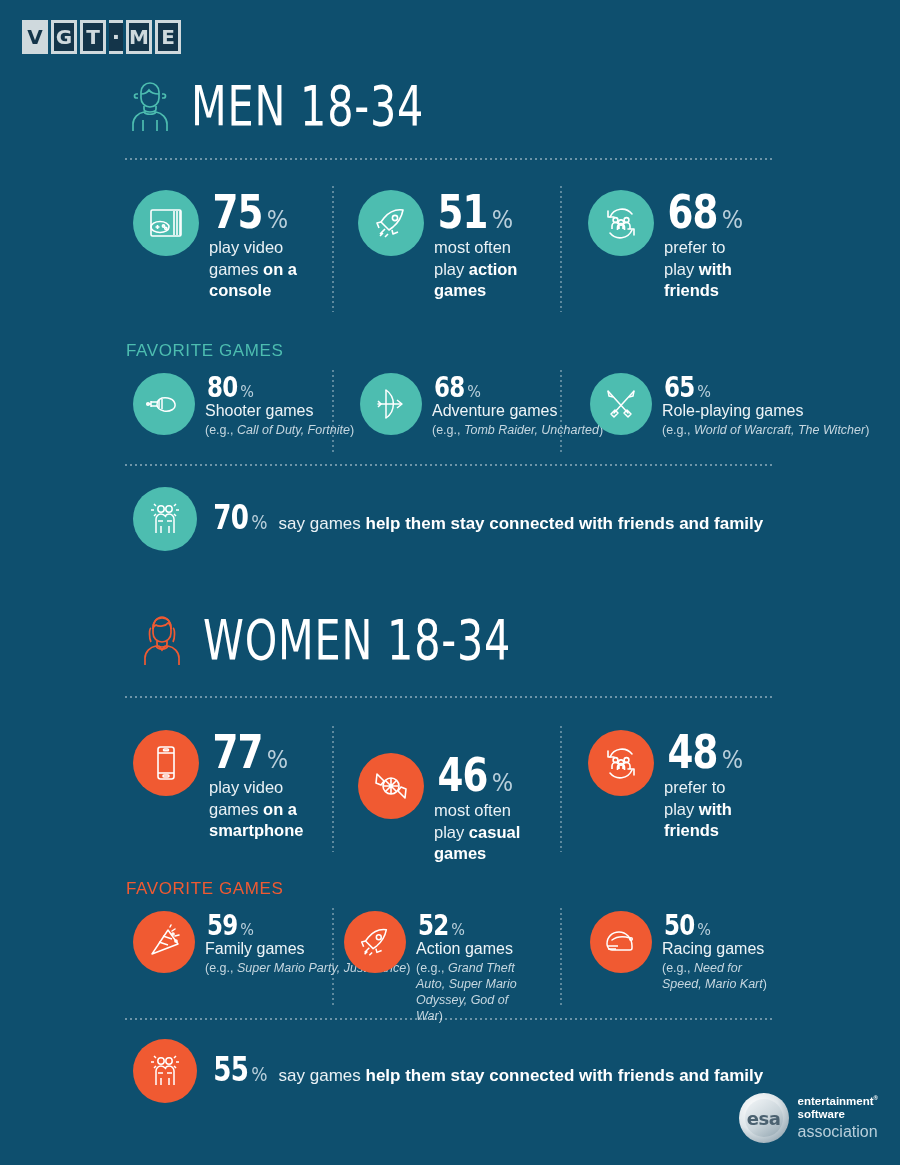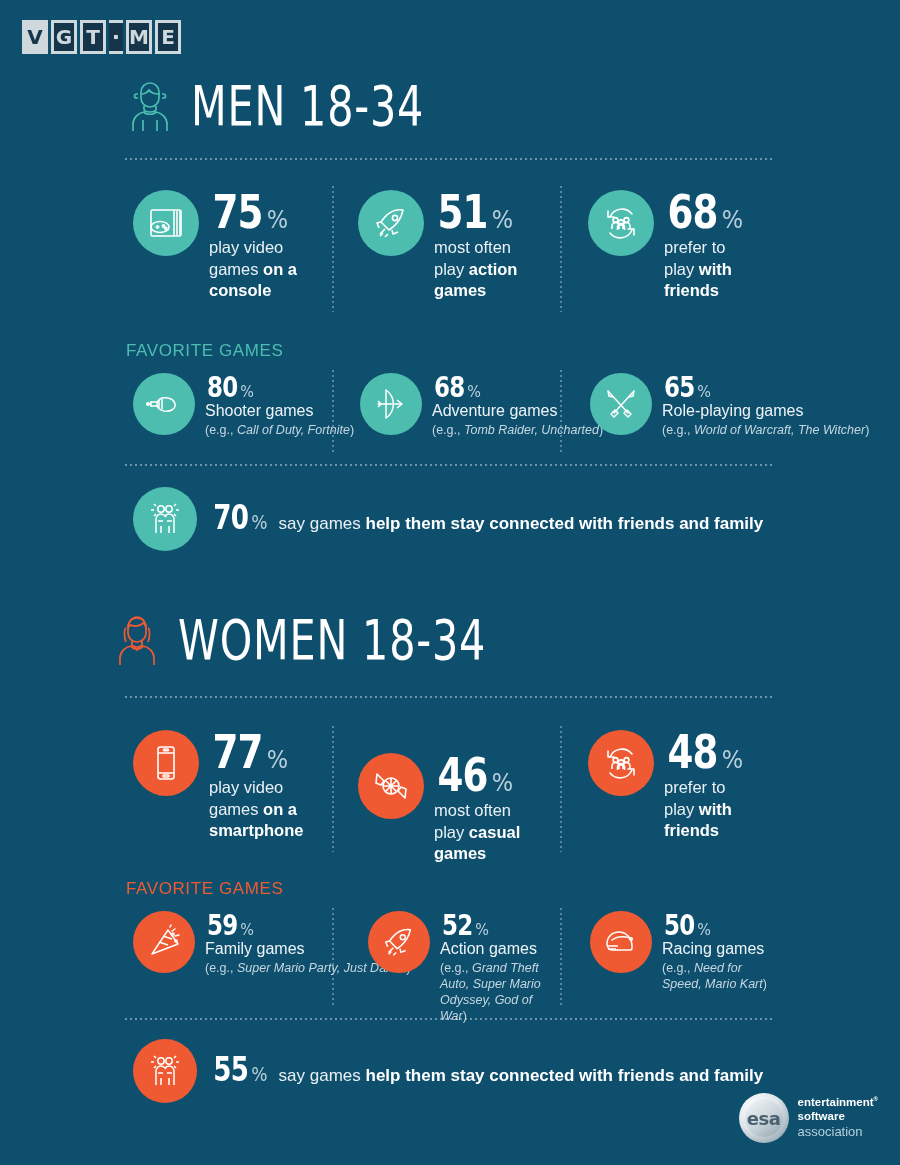--- a/index.html
+++ b/index.html
@@ -109,21 +109,21 @@
     background: linear-gradient(145deg, #f4f7f9 0%, #c9d4da 55%, #8fa3ae 100%);
   }
   .esa-mark span {
     position: relative; z-index: 2;
     font-family: "DejaVu Sans", sans-serif; font-weight: 700;
     font-size: 18px; color: #4a6170; letter-spacing: -0.5px;
   }
   .esa-txt { line-height: 1.2; }
   .esa-txt .l1 { color: #ffffff; font-size: 11.5px; font-weight: 700; }
   .esa-txt .l2 { color: #ffffff; font-size: 11.5px; font-weight: 700; }
-  .esa-txt .l3 { color: #b9cfdb; font-size: 13px; font-weight: 400; }
+  .esa-txt .l3 { color: #b9cfdb; font-size: 16px; font-weight: 400; }
   .esa-txt sup { font-size: 6px; vertical-align: super; }
 </style>
 </head>
 <body>
 
 <div class="page">
 
   <div class="vg-logo">
     <div class="vg-cell inv">V</div>
     <div class="vg-cell">G</div>
@@ -306,21 +306,21 @@
       <div class="pct">
         <span class="num">70</span>
           <span class="sym">%</span>
       </div>
       <div class="wide-text">
         <span>say games </span><b>help them stay connected with friends and family</b>
       </div>
     </div>
   </div>
 
-  <div class="sec-header" style="left:112px; top:612px;">
+  <div class="sec-header" style="left:137px; top:612px;">
     <svg class="avatar-icon" viewBox="0 0 50 56" fill="none" stroke="#f05a32" stroke-width="1.7">
       <path d="M16 16c0-6 4-11 9-11s9 5 9 11v5c0 5-4 9-9 9s-9-4-9-9z"></path>
       <path d="M16 17c0-7 3-11 9-11s9 4 9 11c0-3-1-5-3-6-2 3-9 4-12 2-2 1-3 2-3 4z"></path>
       <path d="M14 16c-2 1-2 10 0 14M36 16c2 1 2 10 0 14"></path>
       <path d="M20 29v3c0 2 2 3 5 3s5-1 5-3v-3"></path>
       <path d="M8 53v-7c0-6 5-11 11-12 2 4 10 4 12 0 6 1 11 6 11 12v7"></path>
       <path d="M22 34l3 4 3-4"></path>
     </svg>
     <div class="sec-title">WOMEN 18-34</div>
   </div>
@@ -418,21 +418,21 @@
         <span class="num">59</span>
           <span class="sym">%</span>
       </div>
       <div class="fname">Family games</div>
       <div class="fex">
         <span>(e.g., </span><i>Super Mario Party, Just Dance</i><span>)</span>
       </div>
     </div>
   </div>
 
-  <div class="stat fav" style="left:368px; top:911px;">
+  <div class="stat fav" style="left:344px; top:911px;">
     <div class="circle orange c-sm">
       <svg width="36" height="36" viewBox="0 0 38 38" fill="none" stroke="#fff" stroke-width="1.6">
         <path d="M31 6c-7-1-14 2-19 8l-3 4 8 8 4-3c6-5 9-12 10-17z" stroke-linejoin="round"></path>
         <circle cx="23" cy="14" r="2.6"></circle>
         <path d="M9 18l-4 1 2 5M20 26l1 4 5-2" stroke-linejoin="round"></path>
         <path d="M13 25l-5 5M11 29l-3 3M16 30l-3 3"></path>
       </svg>
     </div>
     <div class="stat-body">
       <div class="pct">

